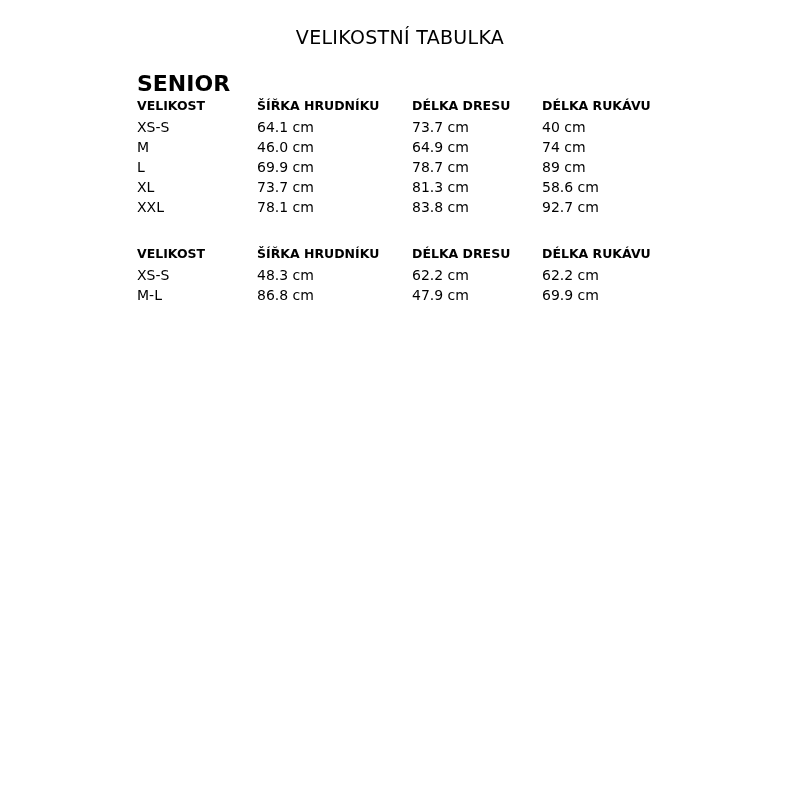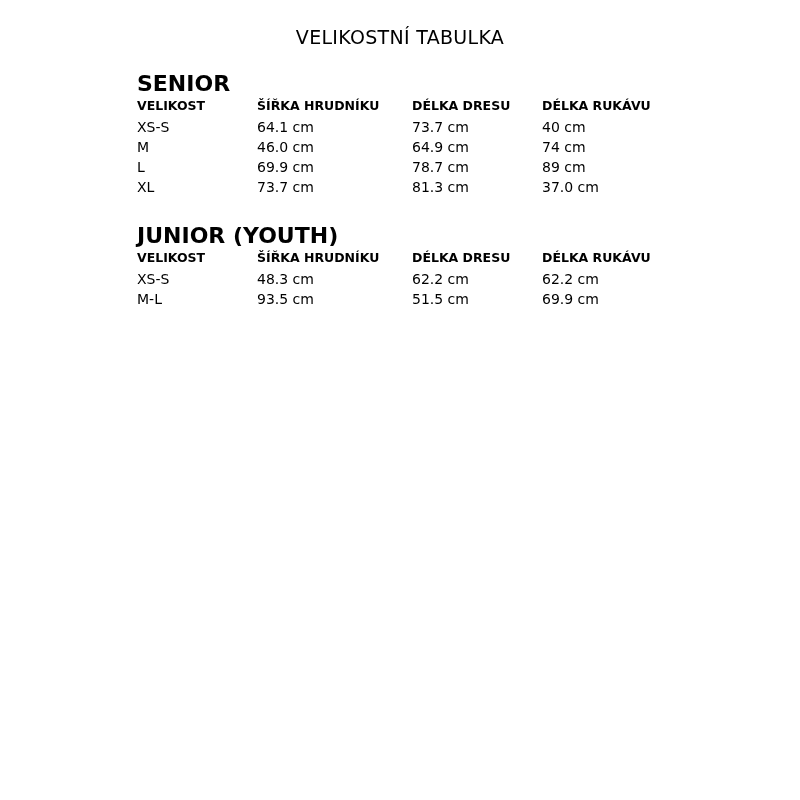--- a/index.html
+++ b/index.html
@@ -94,28 +94,33 @@
         <tr>
           <td>L</td>
           <td>69.9 cm</td>
           <td>78.7 cm</td>
           <td>89 cm</td>
         </tr>
         <tr>
           <td>XL</td>
           <td>73.7 cm</td>
           <td>81.3 cm</td>
-          <td>37.0 cm</td>
+          <td>58.6 cm</td>
+        </tr>
+        <tr>
+          <td>XXL</td>
+          <td>78.1 cm</td>
+          <td>83.8 cm</td>
+          <td>92.7 cm</td>
         </tr>
       </tbody>
     </table>
   </section>
 
   <section class="section-junior">
-    <h2 class="section-heading">JUNIOR (YOUTH)</h2>
     <table class="size-table">
       <colgroup>
           <col class="c1">
           <col class="c2">
           <col class="c3">
           <col class="c4">
         </colgroup>
       <thead>
         <tr>
           <th>VELIKOST</th>
@@ -126,21 +131,21 @@
       </thead>
       <tbody>
         <tr>
           <td>XS-S</td>
           <td>48.3 cm</td>
           <td>62.2 cm</td>
           <td>62.2 cm</td>
         </tr>
         <tr>
           <td>M-L</td>
-          <td>93.5 cm</td>
-          <td>51.5 cm</td>
+          <td>86.8 cm</td>
+          <td>47.9 cm</td>
           <td>69.9 cm</td>
         </tr>
       </tbody>
     </table>
   </section>
 
 </div>
 
 </body></html>

